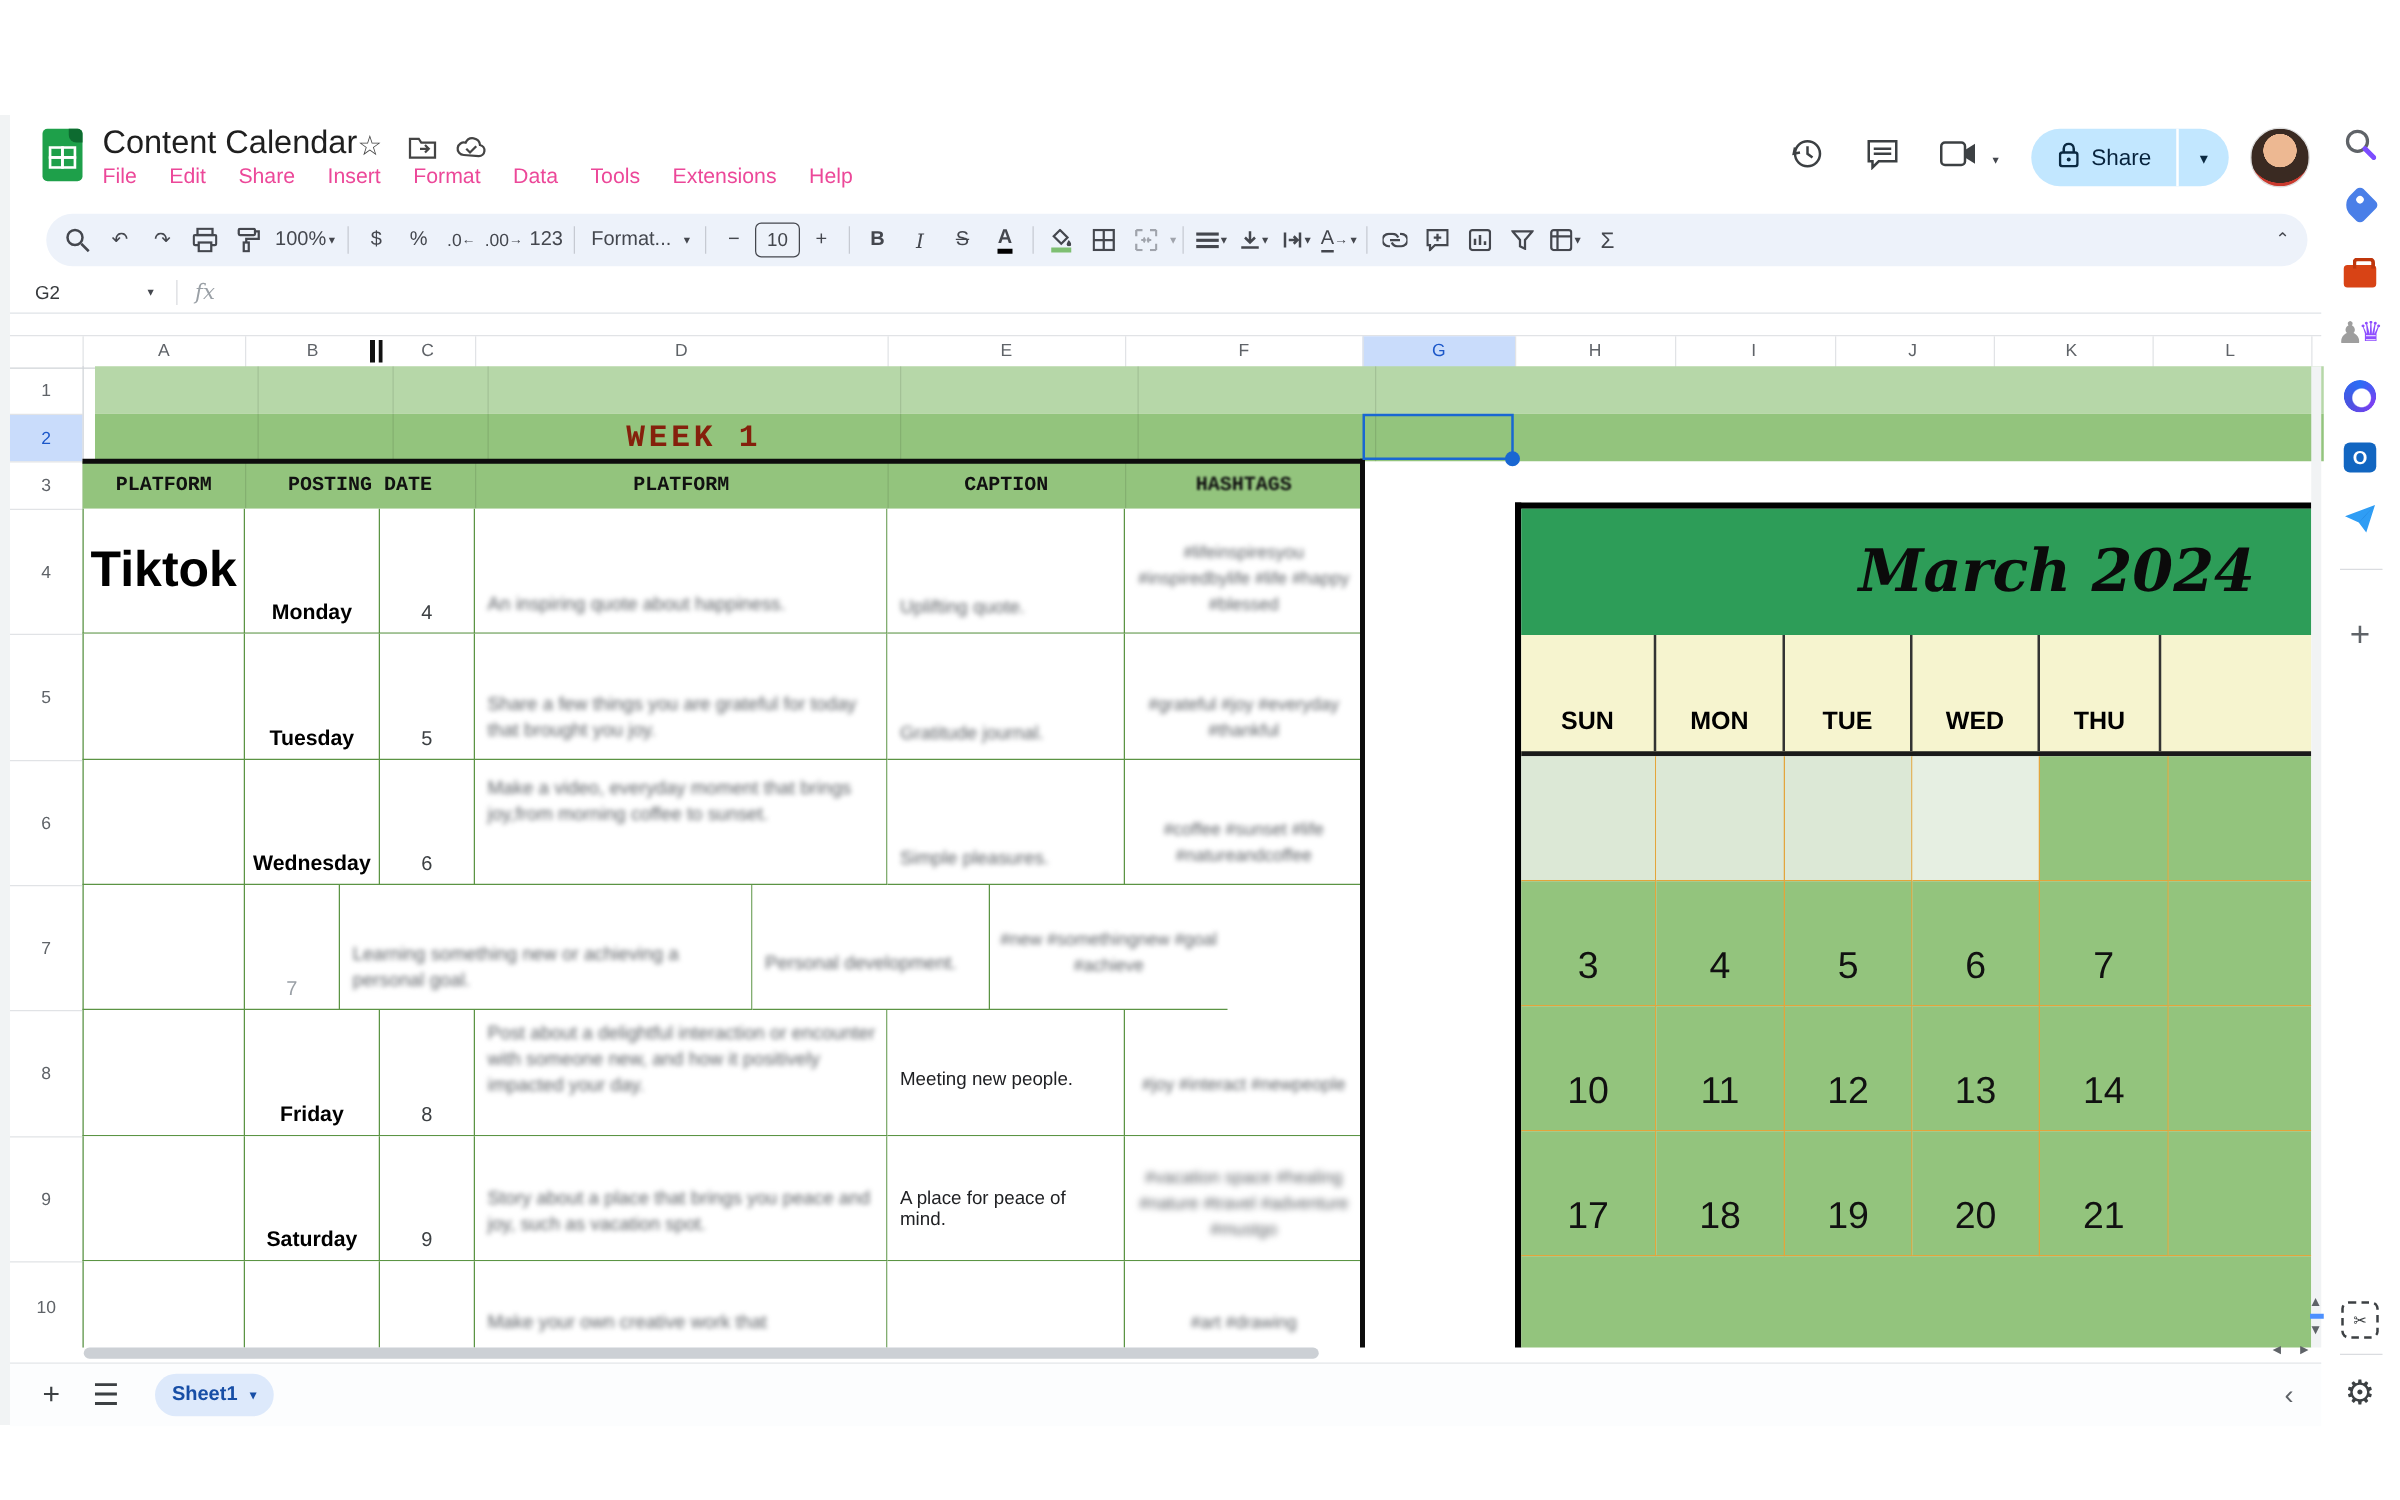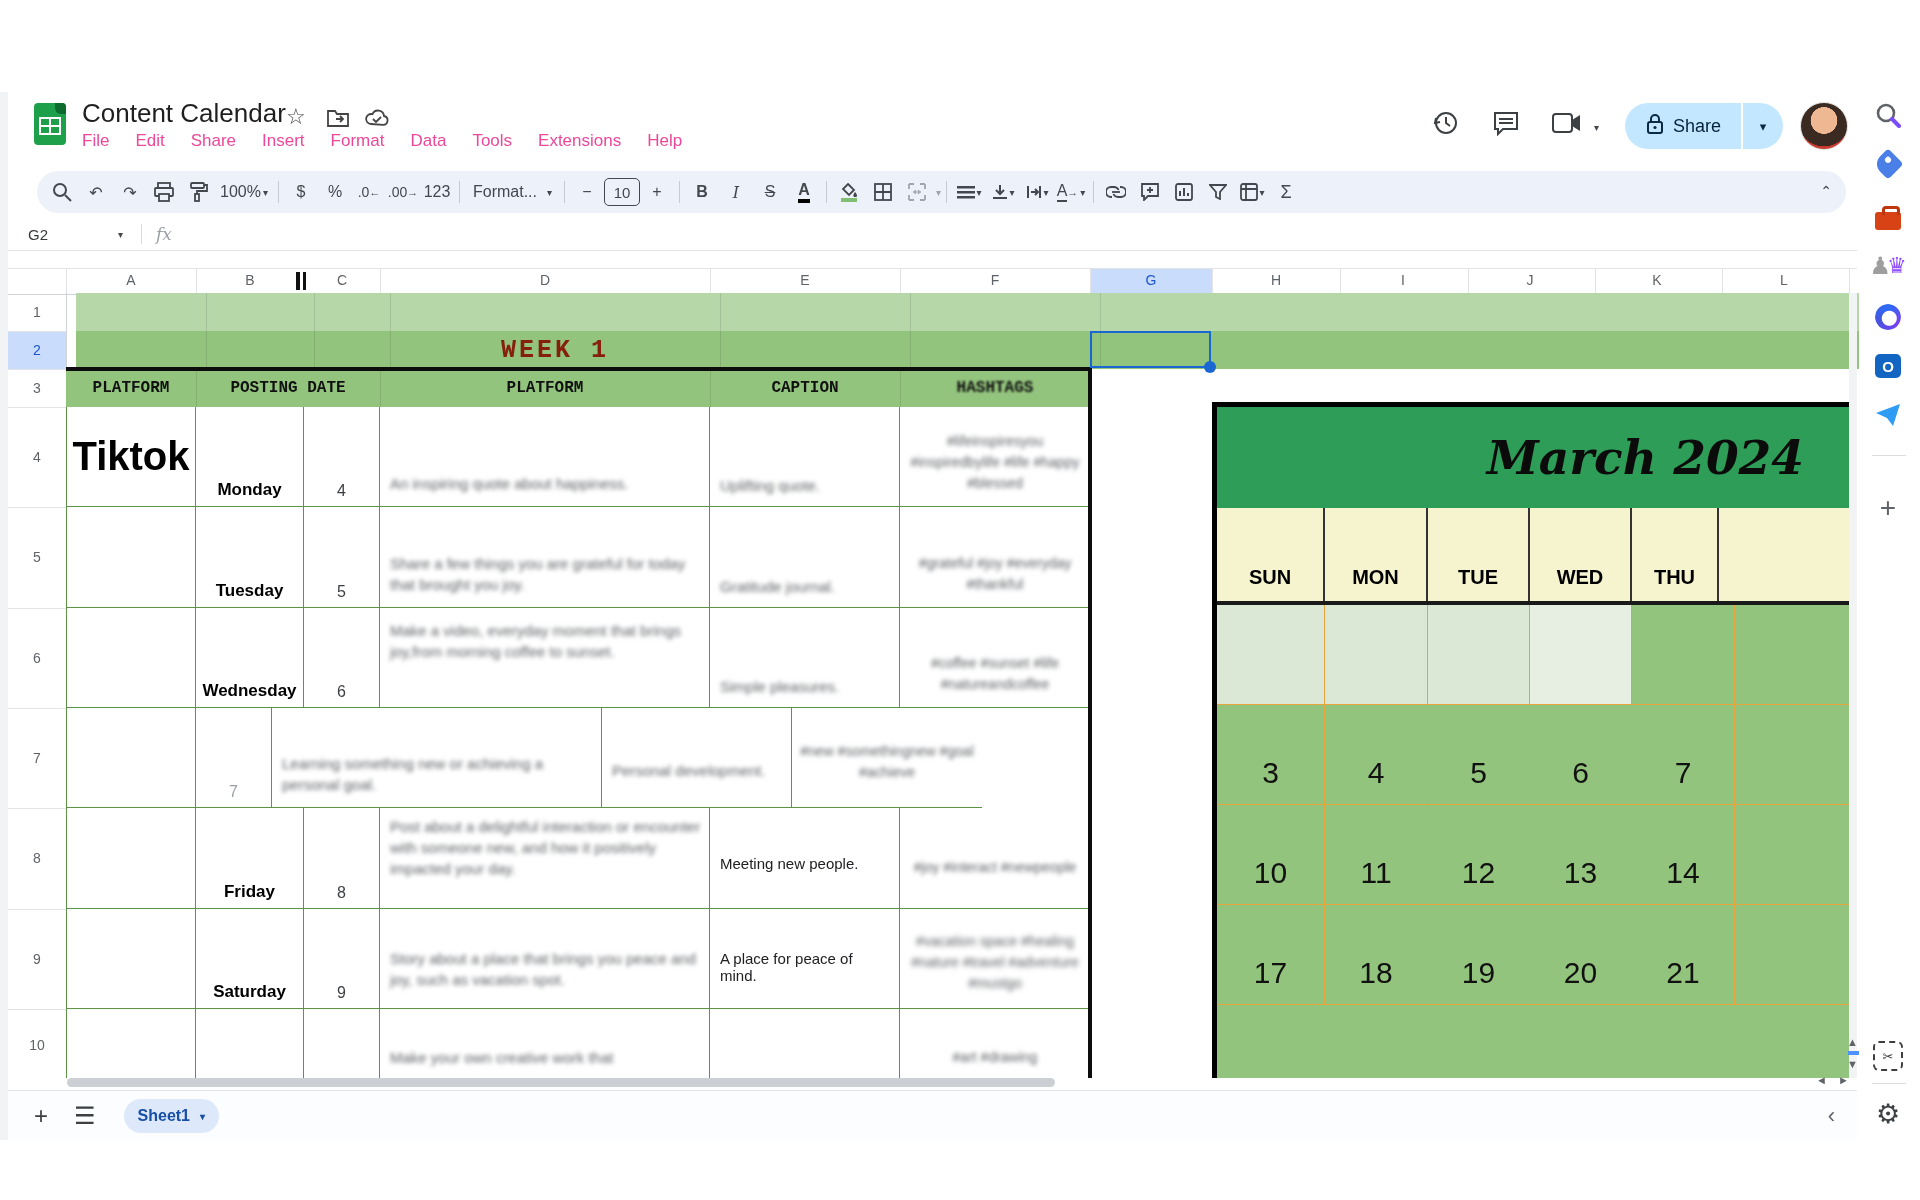--- a/index.html
+++ b/index.html
@@ -541,21 +541,21 @@
 
 <div class="abs cal">
   <div class="cal-hdr">
     <span class="cal-title">March 2024</span>
   </div>
   <div class="cal-days">
     <span class="dcell" style="width:108px">SUN</span>
     <span class="dcell" style="width:103px">MON</span>
     <span class="dcell" style="width:102px">TUE</span>
     <span class="dcell" style="width:102px">WED</span>
-    <span class="dcell" style="width:87px">THU</span>
+    <span class="dcell" style="width:97px">THU</span>
     <span class="dcell" style="width:114px"></span>
   </div>
   <div class="cal-row" style="top:198px;height:100px">
     <span class="cal-cell" style="width:108px;background:#dce8d6"></span>
     <span class="cal-cell" style="width:103px;background:#dce8d6"></span>
     <span class="cal-cell" style="width:102px;background:#dce8d6"></span>
     <span class="cal-cell" style="width:102px;background:#e6efe2"></span>
     <span class="cal-cell" style="width:103px;background:#93c47d"></span>
     <span class="cal-cell" style="width:114px;background:#93c47d;border-right:none"></span>
   </div>

